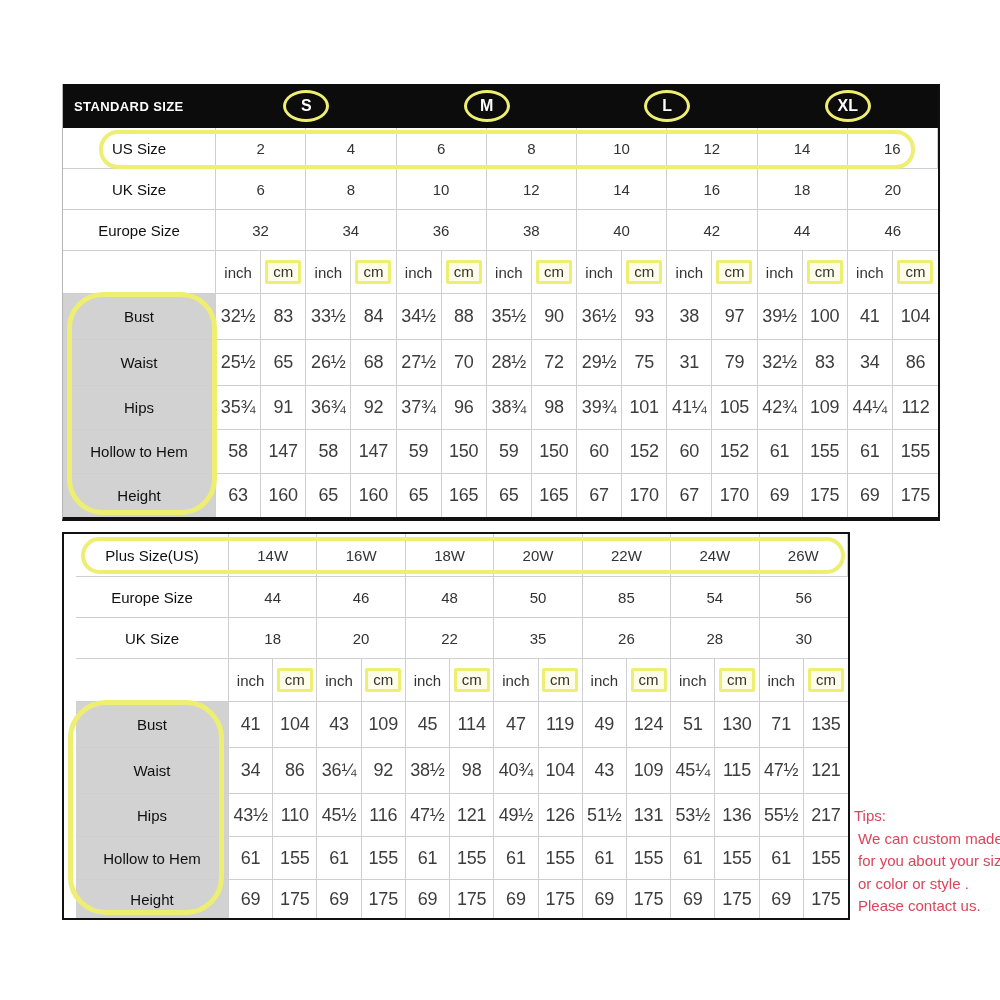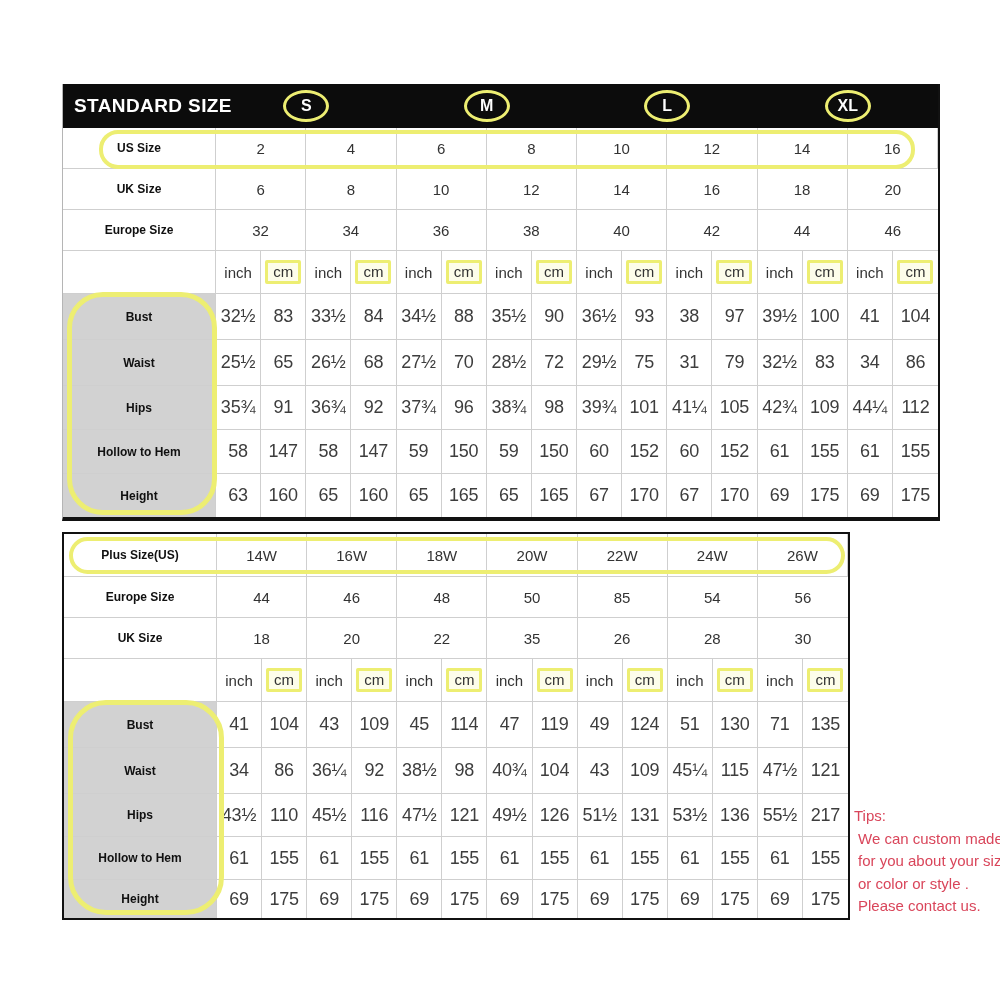--- a/index.html
+++ b/index.html
@@ -16,48 +16,49 @@
     --grid:#cfcfcf;
   }
   .tbl{position:absolute;box-sizing:border-box;background:#fff;}
   #std-table{
     left:62px;top:84px;width:878px;
     border-left:1px solid #b5b5b5;border-right:2px solid #111;border-bottom:4px solid #111;
   }
   #plus-table{
     left:62px;top:532px;width:788px;
     border:2px solid #111;
+    padding-left:12px;
   }
   .hdr{
     height:44px;background:var(--header-bg);
     display:grid;grid-template-columns:153px repeat(16,1fr);align-items:center;
   }
   .hdr-title{
-    color:#fff;font-weight:bold;font-size:19px;letter-spacing:.4px;
+    color:#fff;font-weight:bold;font-size:13px;letter-spacing:.4px;
     padding-left:11px;white-space:nowrap;
   }
   .badge-wrap{grid-column:span 4;display:flex;justify-content:center;}
   .badge{
     width:46px;height:32px;box-sizing:border-box;
     border:3px solid var(--yellow);border-radius:50%;
     color:#fff;font-weight:bold;font-size:16px;
     display:flex;align-items:center;justify-content:center;
   }
   .row{display:grid;position:relative;border-bottom:1px solid var(--grid);}
   .row:last-child{border-bottom:none;}
   .t1{grid-template-columns:153px repeat(16,1fr);}
   .t2{grid-template-columns:153px repeat(14,1fr);}
   .cell{
     display:flex;align-items:center;justify-content:center;
     border-right:1px solid var(--grid);box-sizing:border-box;
     font-size:15px;color:#333;
   }
   .cell:last-child{border-right:none;}
   .span2{grid-column:span 2;}
-  .lbl{font-weight:bold;color:#101010;font-size:12px;}
+  .lbl{font-weight:normal;color:#101010;font-size:15px;}
   .gray{background:var(--label-gray);}
   .meas{font-size:18px;color:#3d3d3d;letter-spacing:-0.2px;}
   .cm-box{
     border:3px solid var(--yellow);border-radius:2px;background:#fdfdea;
     padding:0 5px;line-height:1.25;
   }
   .oval{
     position:absolute;border:4px solid var(--yellow);border-radius:20px;
     pointer-events:none;z-index:5;
   }

